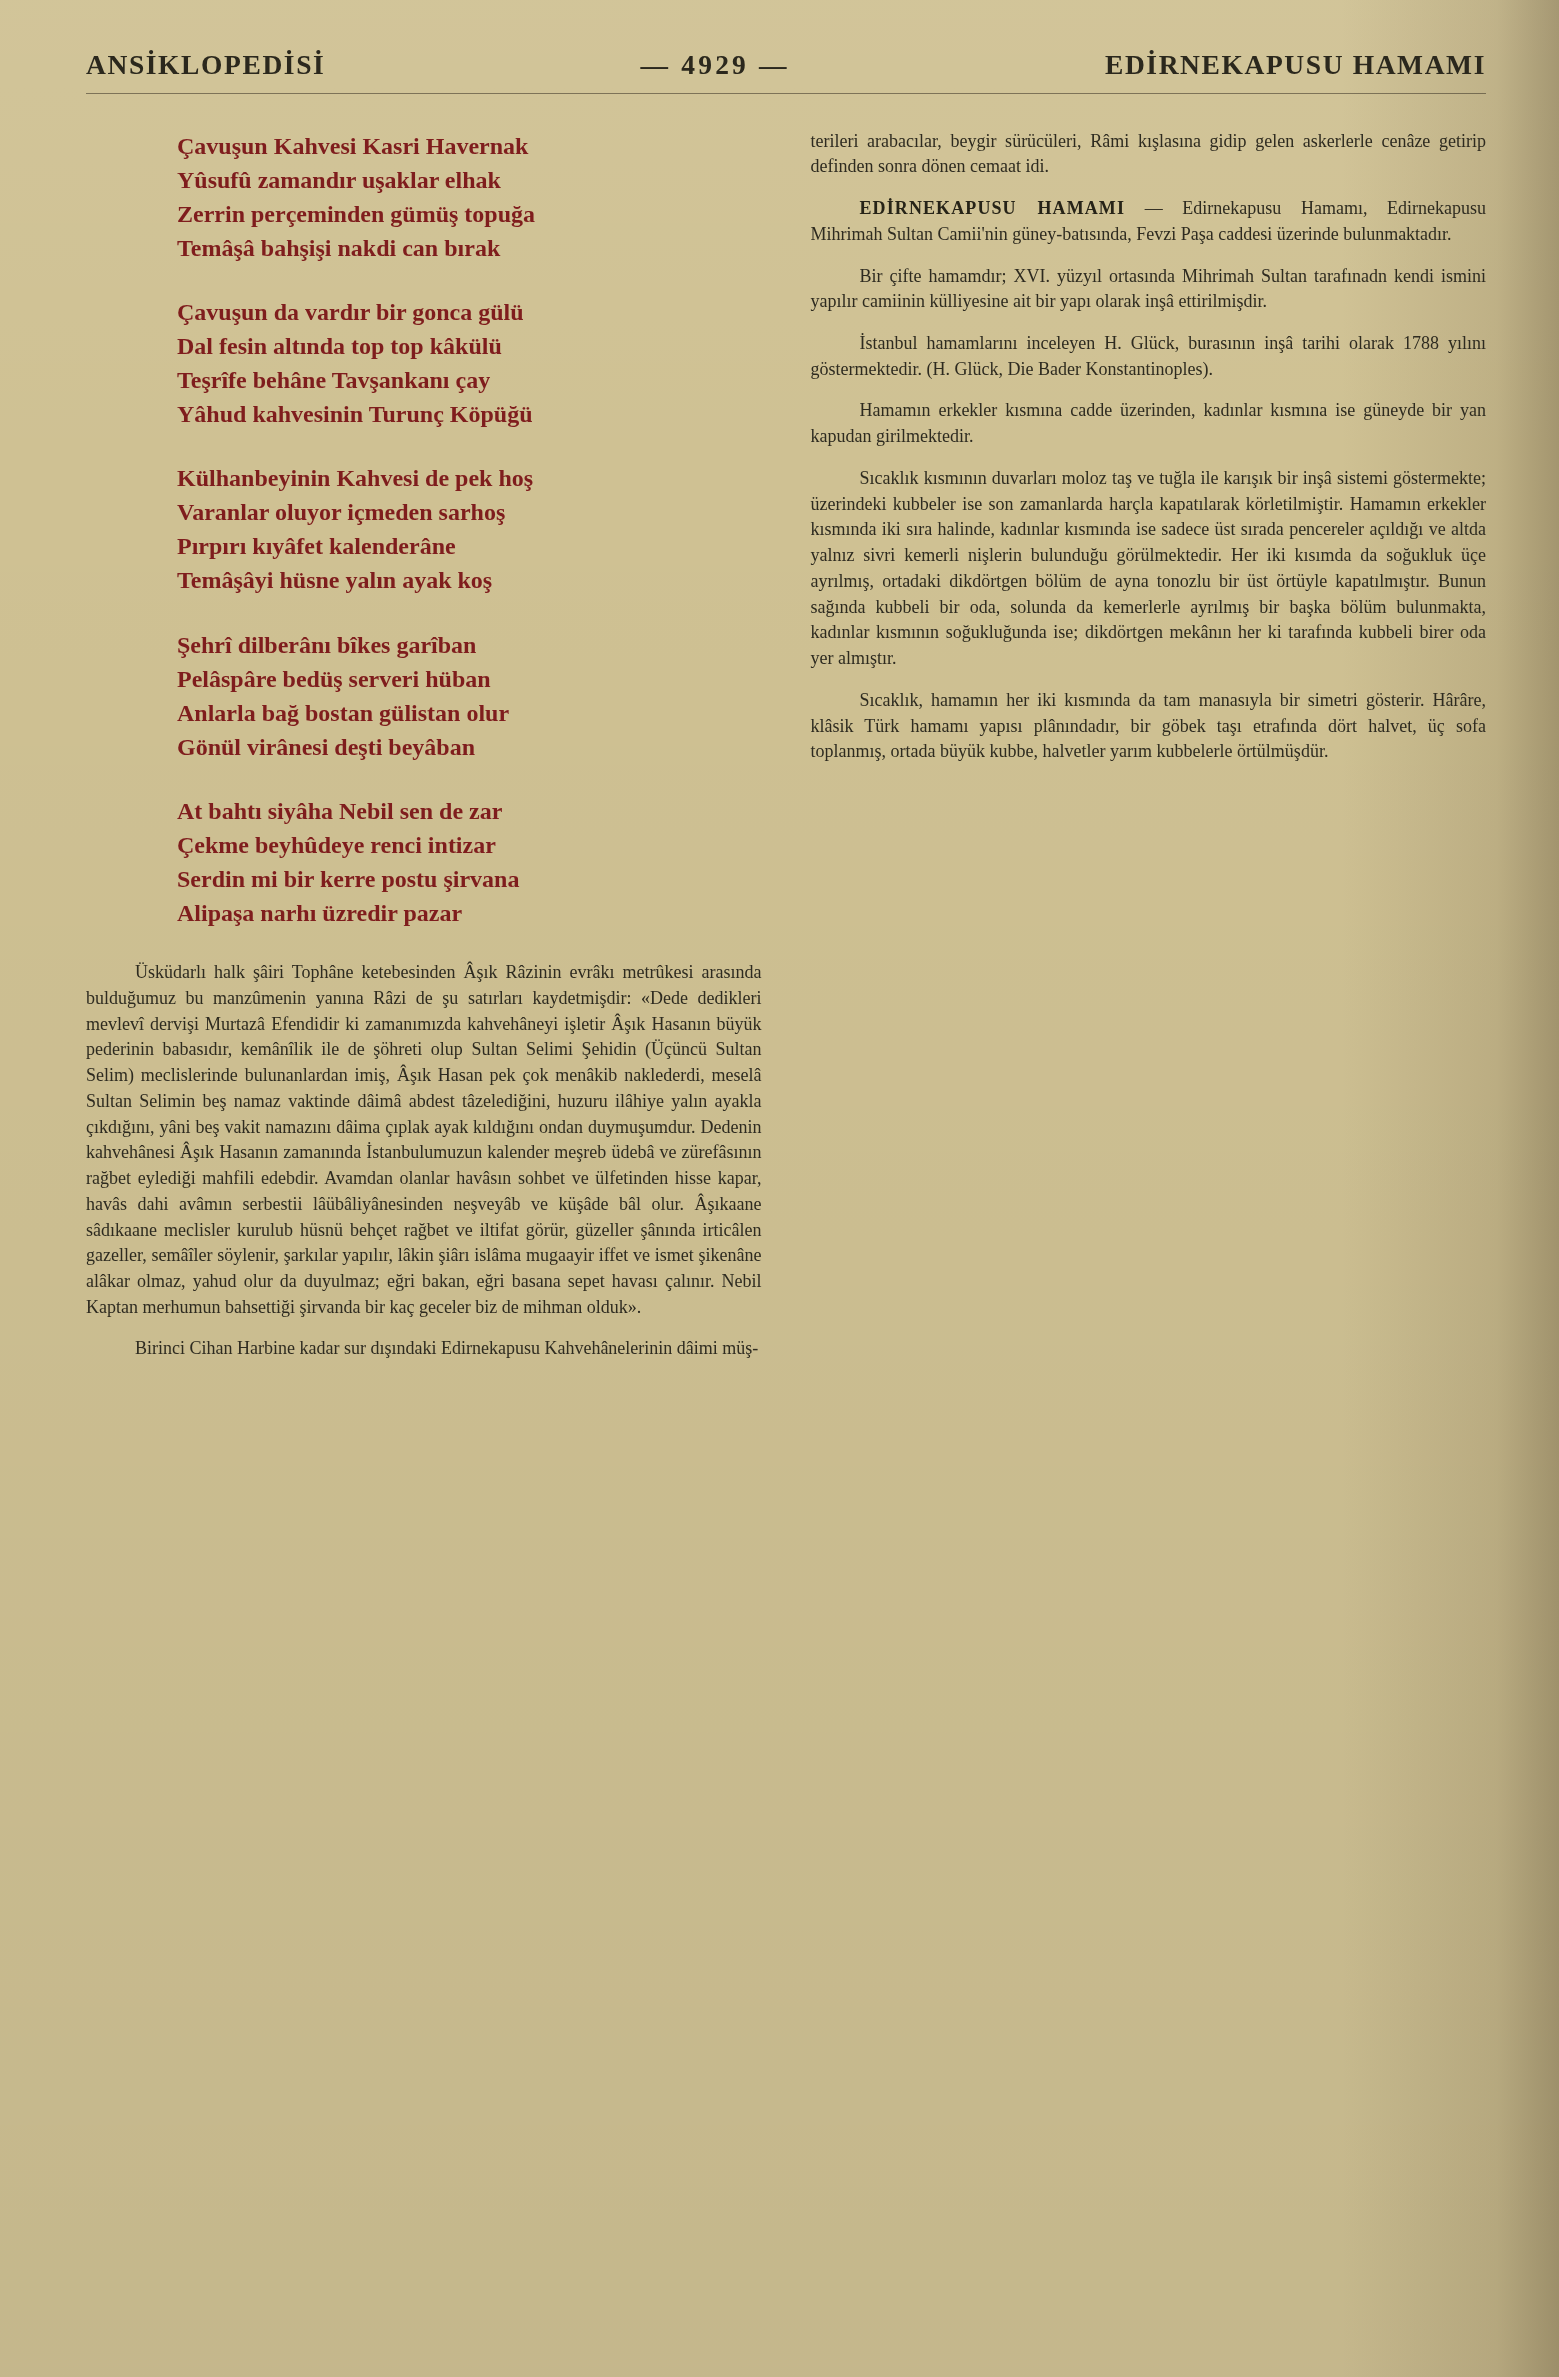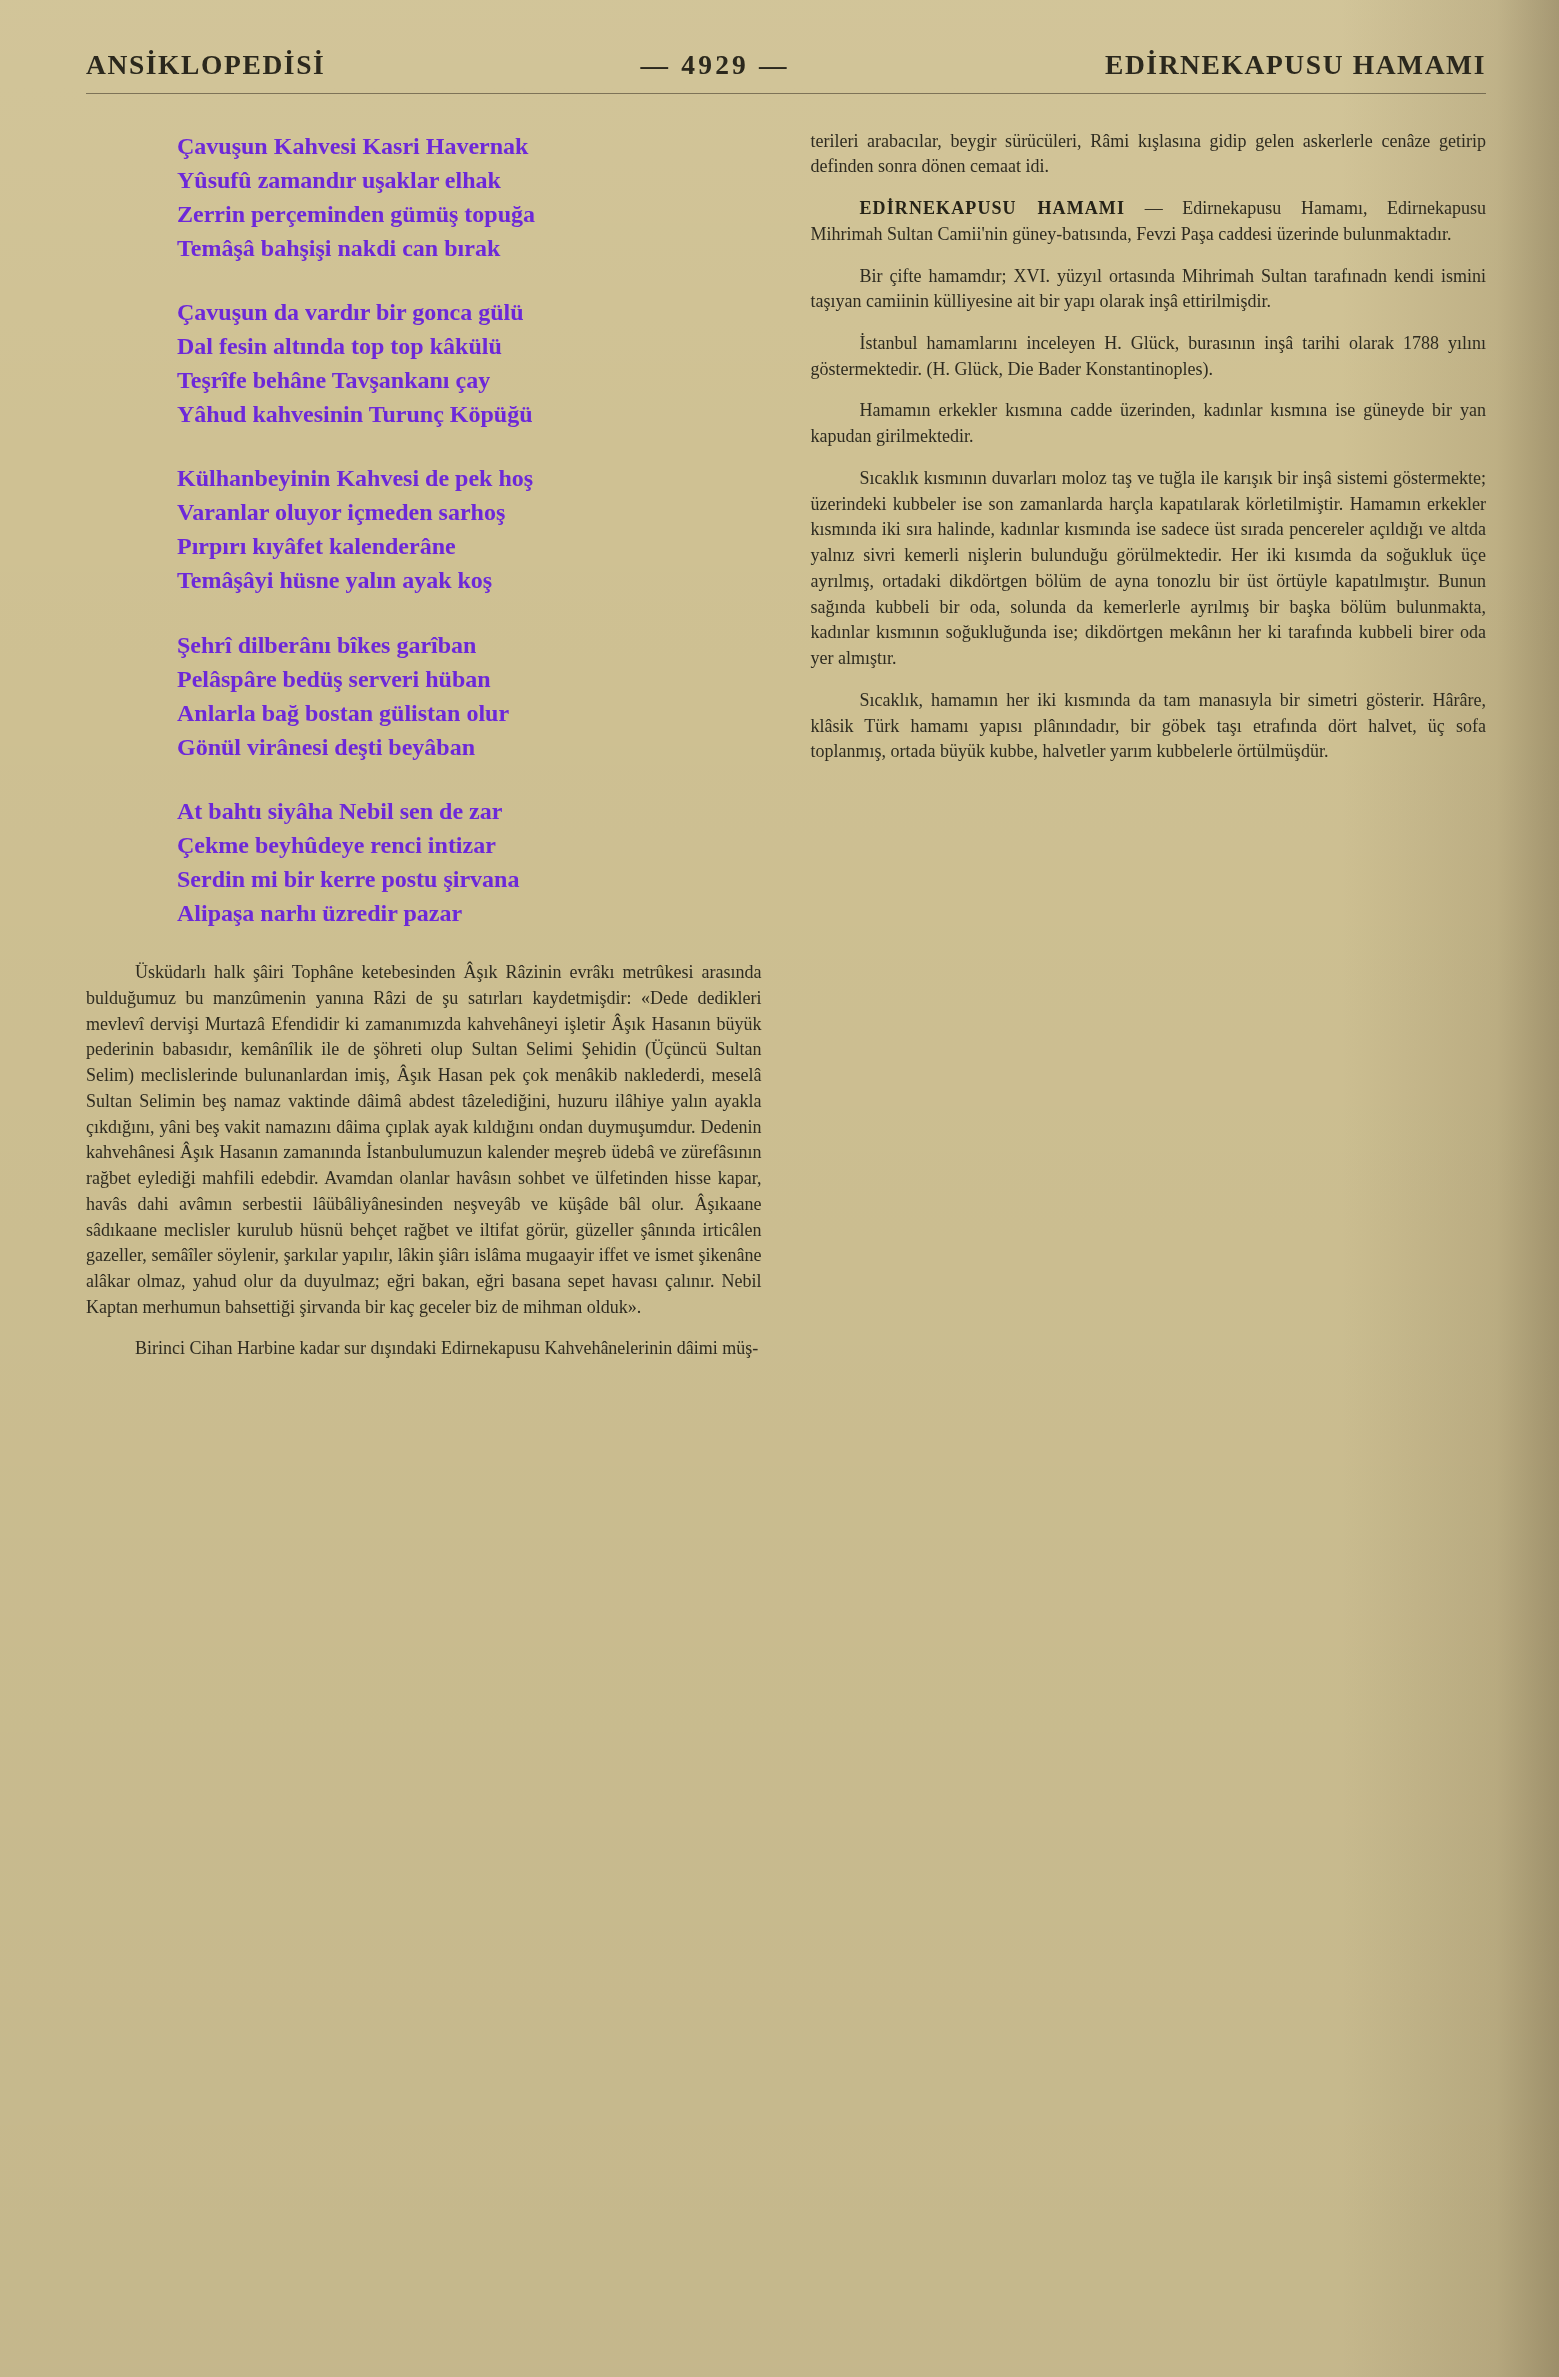--- a/index.html
+++ b/index.html
@@ -49,21 +49,21 @@
   .col {
     flex: 1;
     min-width: 0;
   }
   .poem {
     font-weight: bold;
     font-size: 24px;
     line-height: 1.42;
     margin: 0 0 30px 91px;
     white-space: pre-line;
-    color: #6d28d9;
+    color: #7f1d1d;
   }
   .para {
     font-size: 18px;
     line-height: 1.43;
     text-align: justify;
     margin: 0 0 16px 0;
     text-indent: 49px;
   }
   .para.no-indent {
     text-indent: 0;
@@ -113,21 +113,21 @@
       <p class="para">Üsküdarlı halk şâiri Tophâne ketebesinden Âşık Râzinin evrâkı metrûkesi arasında bulduğumuz bu manzûmenin yanına Râzi de şu satırları kaydetmişdir: «Dede dedikleri mevlevî dervişi Murtazâ Efendidir ki zamanımızda kahvehâneyi işletir Âşık Hasanın büyük pederinin babasıdır, kemânîlik ile de şöhreti olup Sultan Selimi Şehidin (Üçüncü Sultan Selim) meclislerinde bulunanlardan imiş, Âşık Hasan pek çok menâkib naklederdi, meselâ Sultan Selimin beş namaz vaktinde dâimâ abdest tâzelediğini, huzuru ilâhiye yalın ayakla çıkdığını, yâni beş vakit namazını dâima çıplak ayak kıldığını ondan duymuşumdur. Dedenin kahvehânesi Âşık Hasanın zamanında İstanbulumuzun kalender meşreb üdebâ ve zürefâsının rağbet eylediği mahfili edebdir. Avamdan olanlar havâsın sohbet ve ülfetinden hisse kapar, havâs dahi avâmın serbestii lâübâliyânesinden neşveyâb ve küşâde bâl olur. Âşıkaane sâdıkaane meclisler kurulub hüsnü behçet rağbet ve iltifat görür, güzeller şânında irticâlen gazeller, semâîler söylenir, şarkılar yapılır, lâkin şiârı islâma mugaayir iffet ve ismet şikenâne alâkar olmaz, yahud olur da duyulmaz; eğri bakan, eğri basana sepet havası çalınır. Nebil Kaptan merhumun bahsettiği şirvanda bir kaç geceler biz de mihman olduk».</p>
       <p class="para">Birinci Cihan Harbine kadar sur dışındaki Edirnekapusu Kahvehânelerinin dâimi müş-</p>
     </section>
 
     <section class="col">
       <p class="para no-indent">terileri arabacılar, beygir sürücüleri, Râmi kışlasına gidip gelen askerlerle cenâze getirip definden sonra dönen cemaat idi.</p>
       <p class="para">
         <b class="entry">EDİRNEKAPUSU HAMAMI</b>
         <span>— Edirnekapusu Hamamı, Edirnekapusu Mihrimah Sultan Camii'nin güney-batısında, Fevzi Paşa caddesi üzerinde bulunmaktadır.</span>
       </p>
-      <p class="para">Bir çifte hamamdır; XVI. yüzyıl ortasında Mihrimah Sultan tarafınadn kendi ismini taşıyan camiinin külliyesine ait bir yapı olarak inşâ ettirilmişdir.</p>
+      <p class="para">Bir çifte hamamdır; XVI. yüzyıl ortasında Mihrimah Sultan tarafınadn kendi ismini yapılır camiinin külliyesine ait bir yapı olarak inşâ ettirilmişdir.</p>
       <p class="para">İstanbul hamamlarını inceleyen H. Glück, burasının inşâ tarihi olarak 1788 yılını göstermektedir. (H. Glück, Die Bader Konstantinoples).</p>
       <p class="para">Hamamın erkekler kısmına cadde üzerinden, kadınlar kısmına ise güneyde bir yan kapudan girilmektedir.</p>
       <p class="para">Sıcaklık kısmının duvarları moloz taş ve tuğla ile karışık bir inşâ sistemi göstermekte; üzerindeki kubbeler ise son zamanlarda harçla kapatılarak körletilmiştir. Hamamın erkekler kısmında iki sıra halinde, kadınlar kısmında ise sadece üst sırada pencereler açıldığı ve altda yalnız sivri kemerli nişlerin bulunduğu görülmektedir. Her iki kısımda da soğukluk üçe ayrılmış, ortadaki dikdörtgen bölüm de ayna tonozlu bir üst örtüyle kapatılmıştır. Bunun sağında kubbeli bir oda, solunda da kemerlerle ayrılmış bir başka bölüm bulunmakta, kadınlar kısmının soğukluğunda ise; dikdörtgen mekânın her ki tarafında kubbeli birer oda yer almıştır.</p>
       <p class="para">Sıcaklık, hamamın her iki kısmında da tam manasıyla bir simetri gösterir. Hârâre, klâsik Türk hamamı yapısı plânındadır, bir göbek taşı etrafında dört halvet, üç sofa toplanmış, ortada büyük kubbe, halvetler yarım kubbelerle örtülmüşdür.</p>
     </section>
 
   </main>
 
 </div>
 

